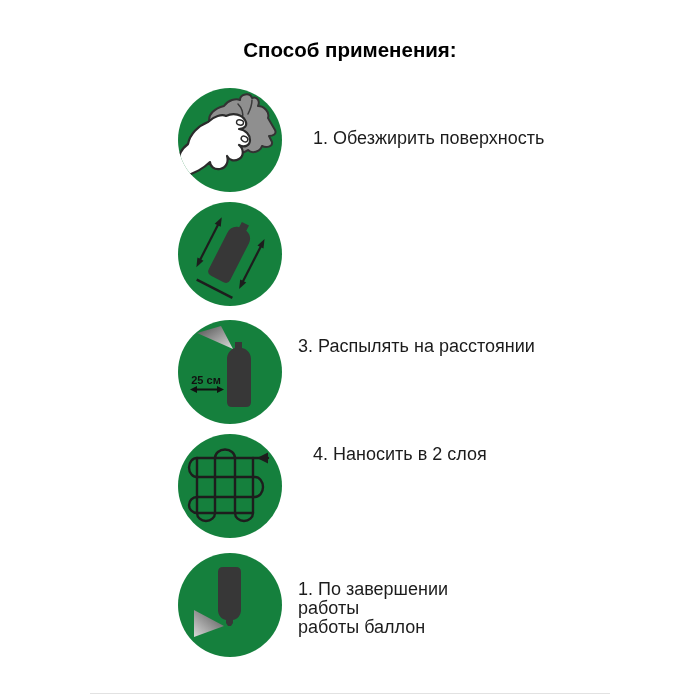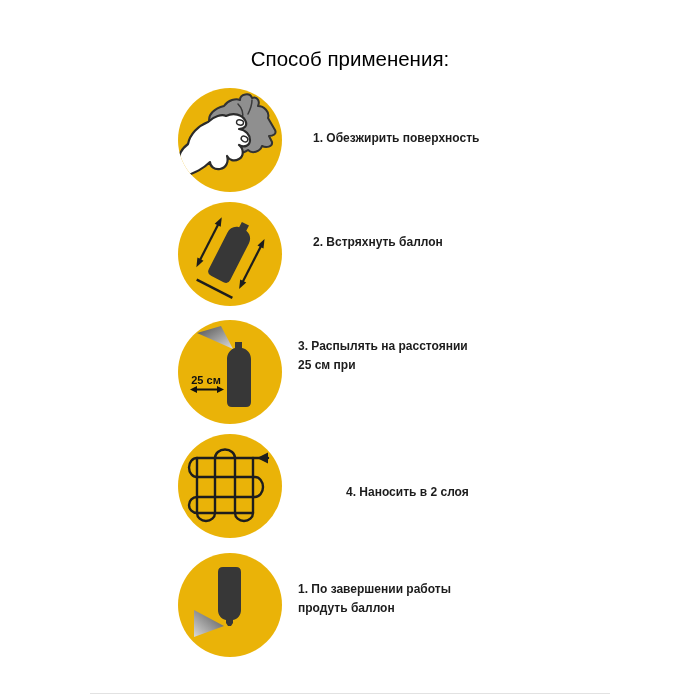--- a/index.html
+++ b/index.html
@@ -1,29 +1,29 @@
 <!DOCTYPE html>
 <html><head>
 <meta charset="utf-8">
 <style>
   html,body{margin:0;padding:0;background:#fff;}
   .page{position:relative;width:700px;height:700px;background:#ffffff;
         font-family:"Liberation Sans",sans-serif;color:#1c1c1c;overflow:hidden;}
   .title{position:absolute;top:38px;left:0;width:100%;text-align:center;
-         font-size:20.5px;font-weight:normal;color:#000;margin-top:9px;}
+         font-size:20.5px;font-weight:bold;color:#000;}
   .circle{position:absolute;left:178px;width:104px;height:104px;border-radius:50%;
-          background:#eab308;overflow:hidden;}
+          background:#15803d;overflow:hidden;}
   .circle svg{display:block;width:104px;height:104px;}
-  .step-text{position:absolute;left:313px;font-size:12px;line-height:22px;
-             color:#1c1c1c;white-space:nowrap;font-weight:bold;}
+  .step-text{position:absolute;left:313px;font-size:18px;line-height:22px;
+             color:#1c1c1c;white-space:nowrap;}
   .step-text.center{white-space:normal;text-align:left;left:298px;}
   .t1{top:127px;}
   .t2{top:231px;}
   .t3{top:337px;width:254px;line-height:18.5px;}
-  .t4{top:481px;margin-left:33px;}
+  .t4{top:443px;}
   .t5{top:580px;width:192px;line-height:19px;}
   .c1{top:88px;}
   .c2{top:202px;}
   .c3{top:320px;}
   .c4{top:434px;}
   .c5{top:553px;}
   .edge-line{position:absolute;left:90px;right:90px;bottom:6px;height:1px;background:#e2e2e2;}
 </style>
 </head>
 <body>
@@ -103,28 +103,26 @@
       </defs>
       <polygon points="46,73 16,57 16,84" fill="url(#grad5)"></polygon>
       <path d="M 40,19 Q 40,14 45,14 L 58,14 Q 63,14 63,19 L 63,57
                C 63,62 60,66 55,67 L 55,70 L 53,73 L 50,73 L 48,70 L 48,67
                C 43,66 40,62 40,57 Z" fill="#373737"></path>
     </svg>
   </div>
 
   <div class="step-text t1">1. Обезжирить поверхность</div>
 
-  <div class="step-text t2">2. Встряхнуть баллон</div>
 
   <div class="step-text center t3">
     <div>3. Распылять на расстоянии</div>
-    <div>25 см при</div>
   </div>
 
   <div class="step-text t4">4. Наносить в 2 слоя</div>
 
   <div class="step-text center t5">
     <div>1. По завершении работы</div>
-    <div>продуть баллон</div>
+    <div>работы баллон</div>
   </div>
 
   <div class="edge-line"></div>
 </div>
 
 </body></html>

